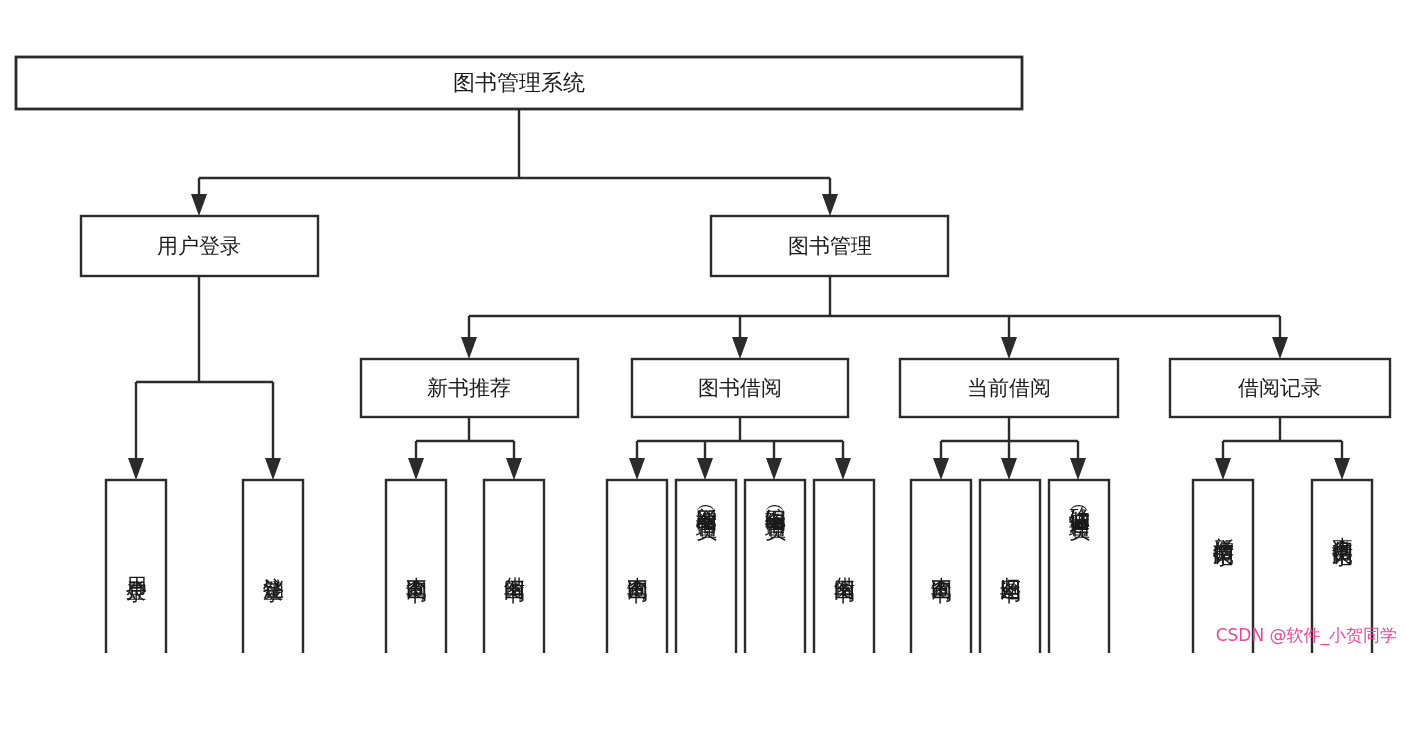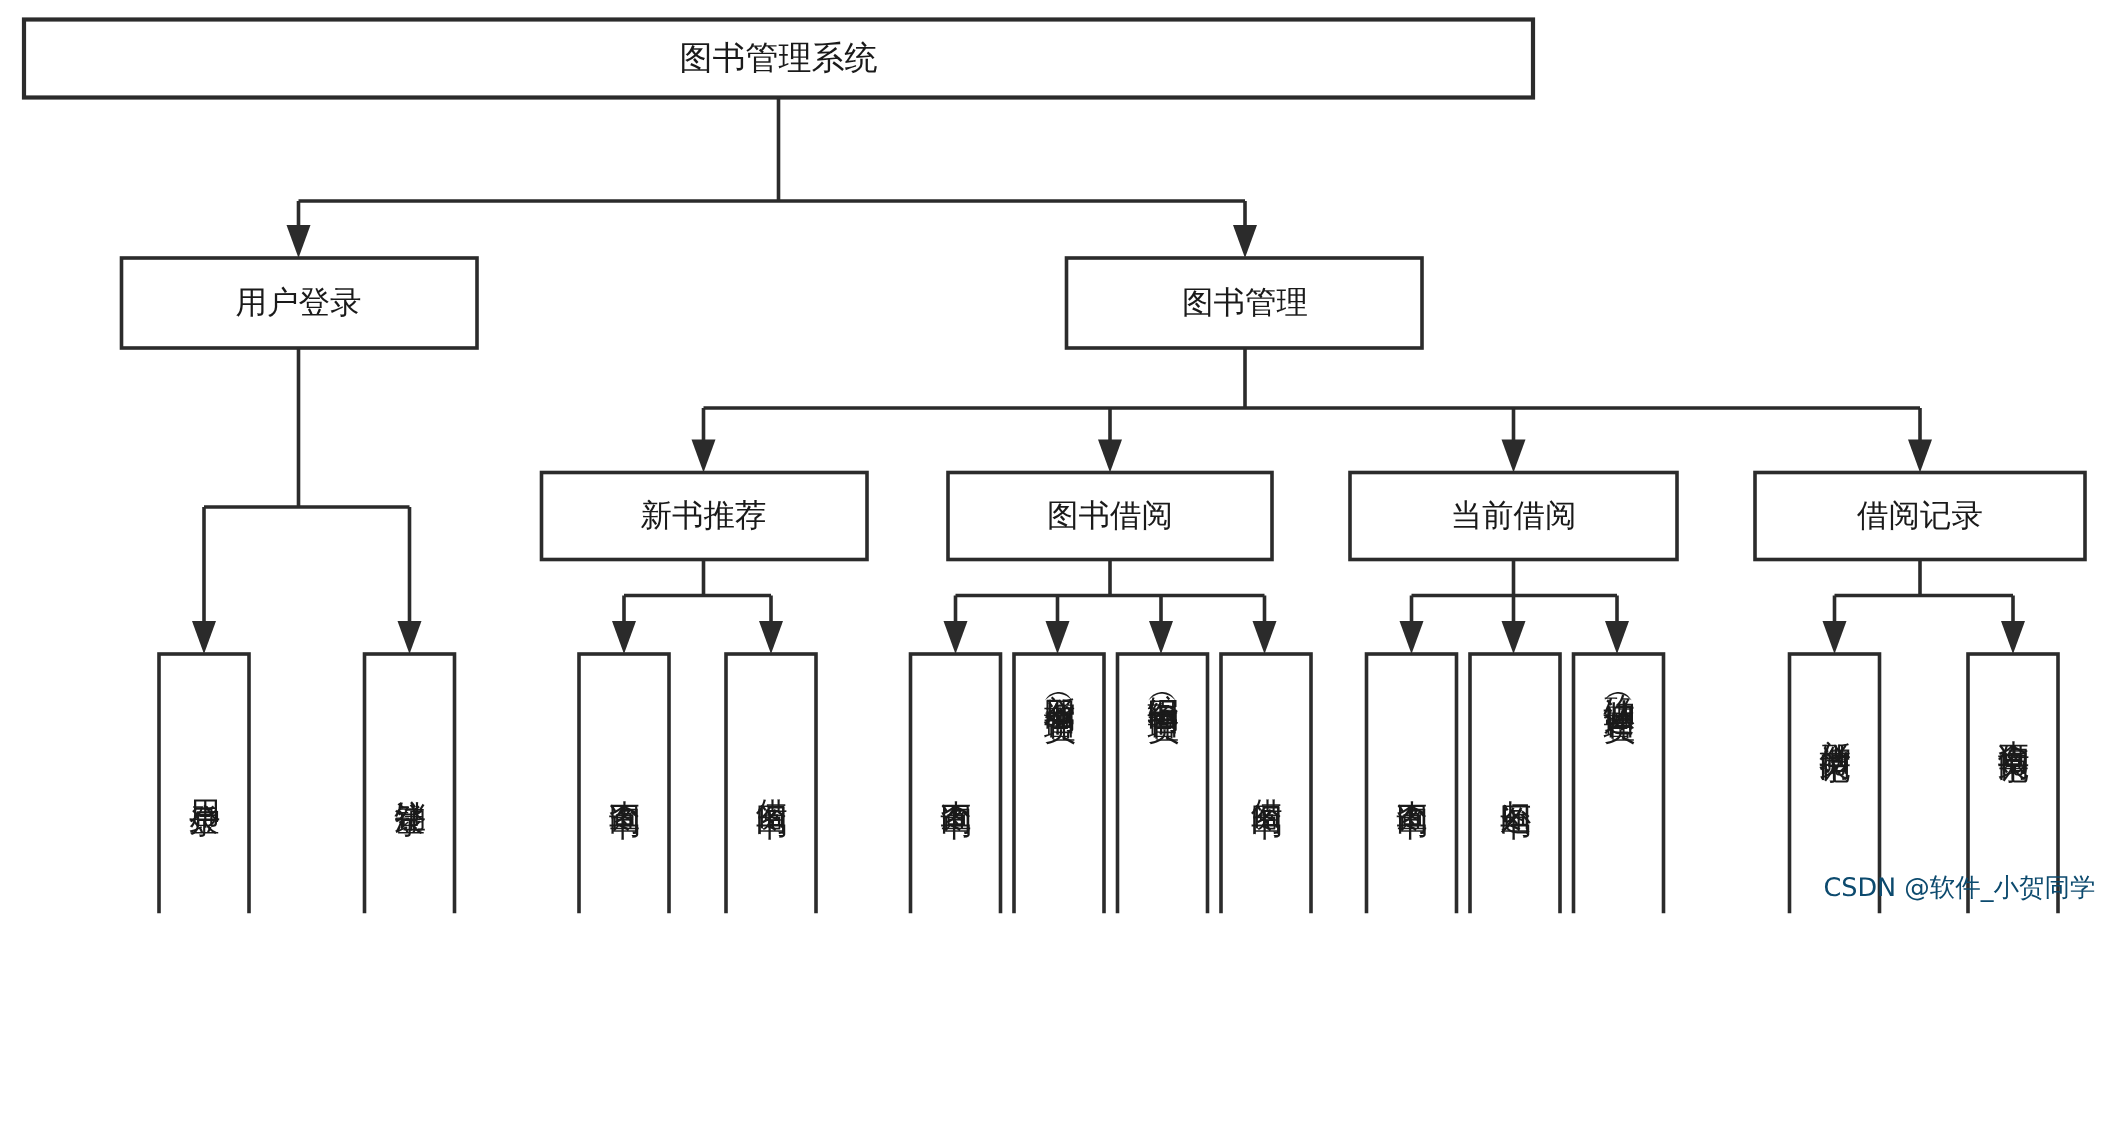--- a/index.html
+++ b/index.html
@@ -9,20 +9,21 @@
   }
   body {
     font-family: "DejaVu Sans", "Liberation Sans", sans-serif;
   }
   #stage {
     position: relative;
     width: 1405px;
     height: 609px;
     background: #ffffff;
     overflow: hidden;
+    margin-top: 44px;
   }
   svg.diagram {
     position: absolute;
     left: 0;
     top: 0;
     width: 1405px;
     height: 747px;
     display: block;
   }
   .node-box {
@@ -69,21 +70,21 @@
     letter-spacing: 2px;
     line-height: 1;
     white-space: nowrap;
   }
   .watermark {
     position: absolute;
     right: 8px;
     bottom: 6px;
     font-family: "DejaVu Sans", "Liberation Sans", sans-serif;
     font-size: 17px;
-    color: #0c4a6e;
+    color: #ec4899;
     white-space: nowrap;
     pointer-events: none;
   }
 </style>
 </head>
 <body>
 
 <div id="stage">
 
   <svg class="diagram" viewBox="0 0 1405 747">

